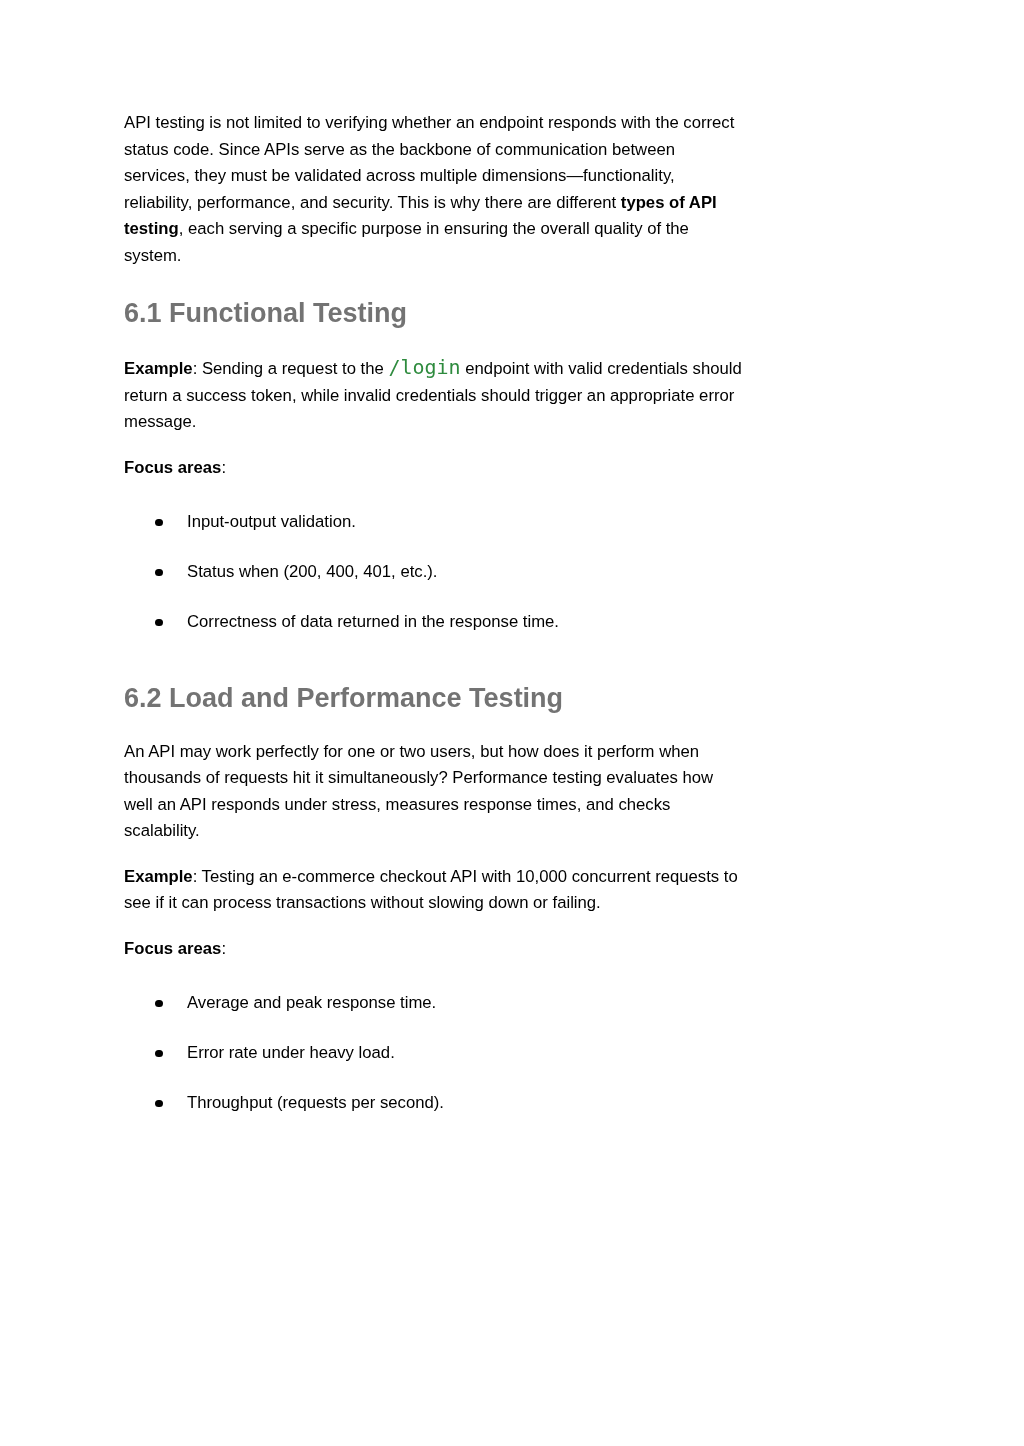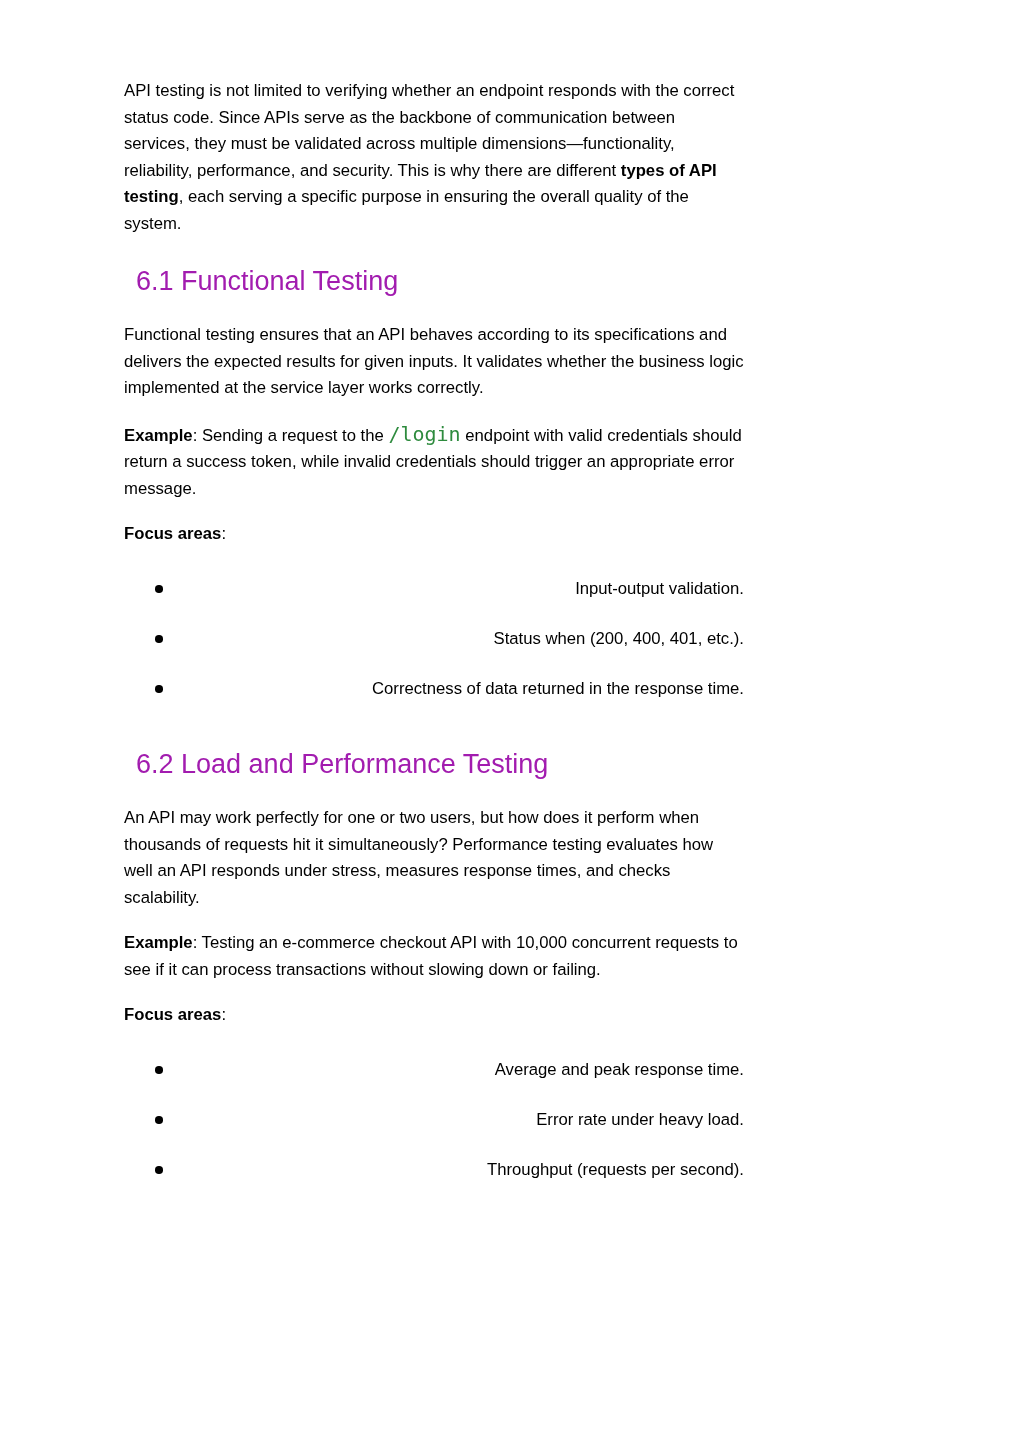--- a/index.html
+++ b/index.html
@@ -1,73 +1,71 @@
 <!DOCTYPE html>
 <html><head>
 <meta charset="utf-8">
 <style>
   html, body { margin: 0; padding: 0; background: #ffffff; }
   .page {
     position: relative;
     width: 868px;
     height: 1446px;
     box-sizing: border-box;
-    padding: 78px 124px 0 124px;
+    padding: 110px 124px 0 124px;
     background: #ffffff;
     font-family: "Liberation Sans", sans-serif;
     font-size: 16.7px;
     line-height: 26.5px;
     color: #000000;
     overflow: hidden;
   }
   p { margin: 0 0 19px 0; }
   h2 {
     font-size: 27px;
     line-height: 33px;
-    font-weight: 400;
-    margin: 28px 0 24px 12px;
-    color: #a21caf;
+    font-weight: 700;
+    margin: 28px 0 24px 0;
+    color: #737373;
   }
   strong { font-weight: 700; }
   .code {
     font-family: "DejaVu Sans Mono", "Liberation Mono", monospace;
     font-size: 20px;
     color: #2e8b3e;
   }
   ul.focus-list {
     list-style: none;
     margin: 28px 0 46px 0;
     padding: 0;
   }
   ul.focus-list li {
     position: relative;
     padding-left: 63px;
     margin: 0 0 23.5px 0;
-    text-align: right;
   }
   ul.focus-list .bullet {
     position: absolute;
     left: 31px;
     top: 9.5px;
     width: 7.5px;
     height: 7.5px;
     border-radius: 50%;
     background: #000000;
   }
 </style>
 </head>
 <body>
 
 <div class="page">
 
   <p><span>API testing is not limited to verifying whether an endpoint responds with the correct status code. Since APIs serve as the backbone of communication between services, they must be validated across multiple dimensions—functionality, reliability, performance, and security. This is why there are different </span><strong>types of API testing</strong><span>, each serving a specific purpose in ensuring the overall quality of the system.</span></p>
 
   <h2>6.1 Functional Testing</h2>
 
-  <p>Functional testing ensures that an API behaves according to its specifications and delivers the expected results for given inputs. It validates whether the business logic implemented at the service layer works correctly.</p>
 
   <p><strong>Example</strong><span>: Sending a request to the </span><span class="code">/login</span><span> endpoint with valid credentials should return a success token, while invalid credentials should trigger an appropriate error message.</span></p>
 
   <p><strong>Focus areas</strong><span>:</span></p>
 
   <ul class="focus-list">
     <li><span class="bullet"></span><span>Input-output validation.</span></li>
     <li><span class="bullet"></span><span>Status when (200, 400, 401, etc.).</span></li>
     <li><span class="bullet"></span><span>Correctness of data returned in the response time.</span></li>
   </ul>

